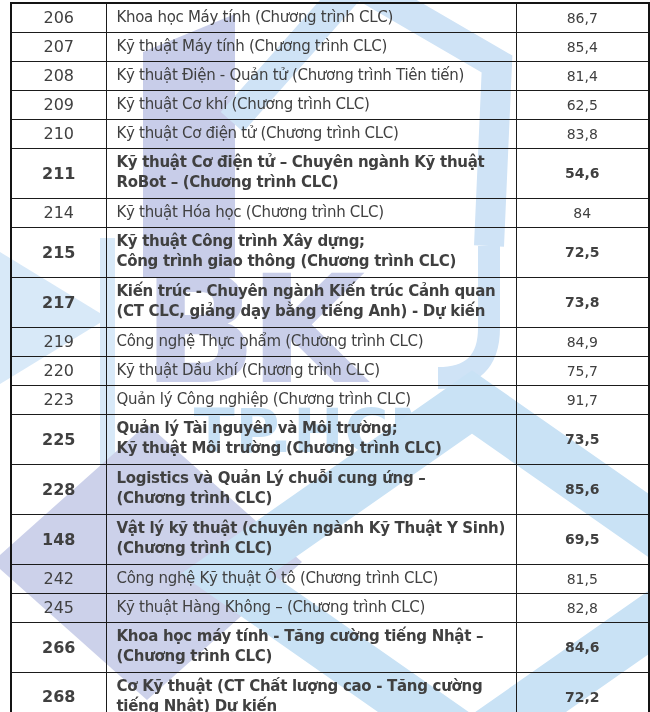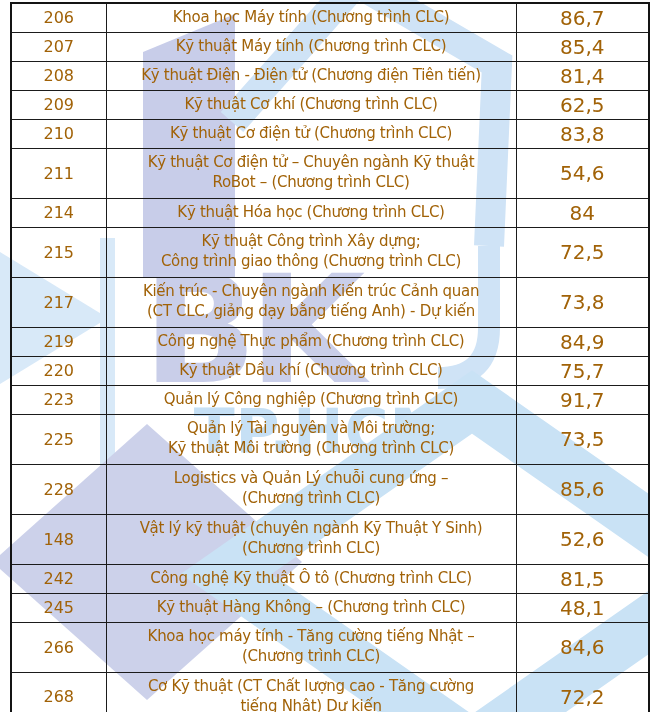--- a/index.html
+++ b/index.html
@@ -16,32 +16,32 @@
   table.scores {
     position:relative;
     border-collapse:collapse;
     table-layout:fixed;
     width:638px;
     margin:2px 0 0 10px;
     background:transparent;
   }
   table.scores td {
     border:1.7px solid #1b1b1b;
-    color:#a16207;
+    color:#404040;
     vertical-align:middle;
     padding:1px 10px;
     background:transparent;
   }
   table.scores { border:2.4px solid #141414; }
   td.col-code  { text-align:center; font-size:16px; }
-  td.col-name  { text-align:center; font-size:15px; letter-spacing:-0.3px;
+  td.col-name  { text-align:left; font-size:15px; letter-spacing:-0.3px;
                  white-space:pre-line; padding-left:9px; line-height:1.32; }
-  td.col-score { text-align:center; font-size:20px;margin-left:35px; }
+  td.col-score { text-align:center; font-size:14px;margin-left:35px; }
   tr.r-single  { height:29px; }
-  tr.r-tall    { height:50px; }
+  tr.r-tall    { height:50px;font-weight:bold; }
 </style>
 </head>
 <body>
 
 <div class="stage">
 
   <svg class="watermark" viewBox="0 0 650 712">
 
     <polygon points="143,52 235,14 235,278 143,278" fill="#c8cde9"></polygon>
 
@@ -73,21 +73,21 @@
           <td class="col-name">Khoa học Máy tính (Chương trình CLC)</td>
           <td class="col-score">86,7</td>
         </tr>
         <tr class="r-single">
           <td class="col-code">207</td>
           <td class="col-name">Kỹ thuật Máy tính (Chương trình CLC)</td>
           <td class="col-score">85,4</td>
         </tr>
         <tr class="r-single">
           <td class="col-code">208</td>
-          <td class="col-name">Kỹ thuật Điện - Điện tử (Chương điện Tiên tiến)</td>
+          <td class="col-name">Kỹ thuật Điện - Quản tử (Chương trình Tiên tiến)</td>
           <td class="col-score">81,4</td>
         </tr>
         <tr class="r-single">
           <td class="col-code">209</td>
           <td class="col-name">Kỹ thuật Cơ khí (Chương trình CLC)</td>
           <td class="col-score">62,5</td>
         </tr>
         <tr class="r-single">
           <td class="col-code">210</td>
           <td class="col-name">Kỹ thuật Cơ điện tử (Chương trình CLC)</td>
@@ -140,31 +140,31 @@
         <tr class="r-tall">
           <td class="col-code">228</td>
           <td class="col-name">Logistics và Quản Lý chuỗi cung ứng –
 (Chương trình CLC)</td>
           <td class="col-score">85,6</td>
         </tr>
         <tr class="r-tall">
           <td class="col-code">148</td>
           <td class="col-name">Vật lý kỹ thuật (chuyên ngành Kỹ Thuật Y Sinh)
 (Chương trình CLC)</td>
-          <td class="col-score">52,6</td>
+          <td class="col-score">69,5</td>
         </tr>
         <tr class="r-single">
           <td class="col-code">242</td>
           <td class="col-name">Công nghệ Kỹ thuật Ô tô (Chương trình CLC)</td>
           <td class="col-score">81,5</td>
         </tr>
         <tr class="r-single">
           <td class="col-code">245</td>
           <td class="col-name">Kỹ thuật Hàng Không – (Chương trình CLC)</td>
-          <td class="col-score">48,1</td>
+          <td class="col-score">82,8</td>
         </tr>
         <tr class="r-tall">
           <td class="col-code">266</td>
           <td class="col-name">Khoa học máy tính - Tăng cường tiếng Nhật –
 (Chương trình CLC)</td>
           <td class="col-score">84,6</td>
         </tr>
         <tr class="r-tall">
           <td class="col-code">268</td>
           <td class="col-name">Cơ Kỹ thuật (CT Chất lượng cao - Tăng cường

